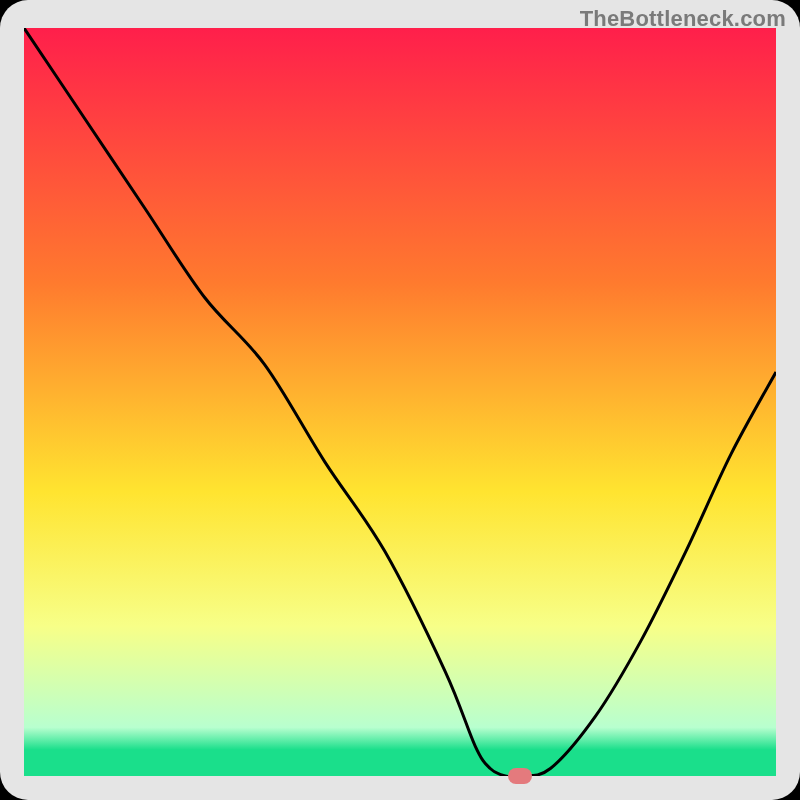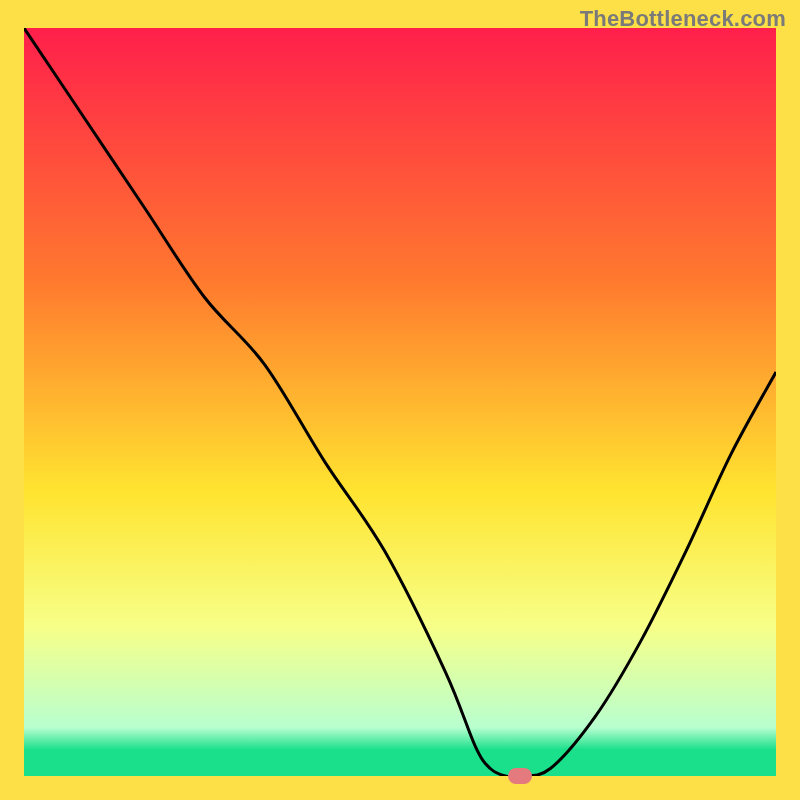--- a/index.html
+++ b/index.html
@@ -8,21 +8,22 @@
     width: 800px;
     height: 800px;
     background: #000;
     overflow: hidden;
     font-family: Arial, Helvetica, sans-serif;
   }
   .frame {
     position: relative;
     width: 800px;
     height: 800px;
-    background: #fde047;
+    background: #e5e5e5;
+    border-radius: 28px;
   }
   .watermark {
     position: absolute;
     top: 6px;
     right: 14px;
     color: #7a7a7a;
     font-size: 22px;
     font-weight: 600;
     letter-spacing: 0.2px;
     z-index: 30;

